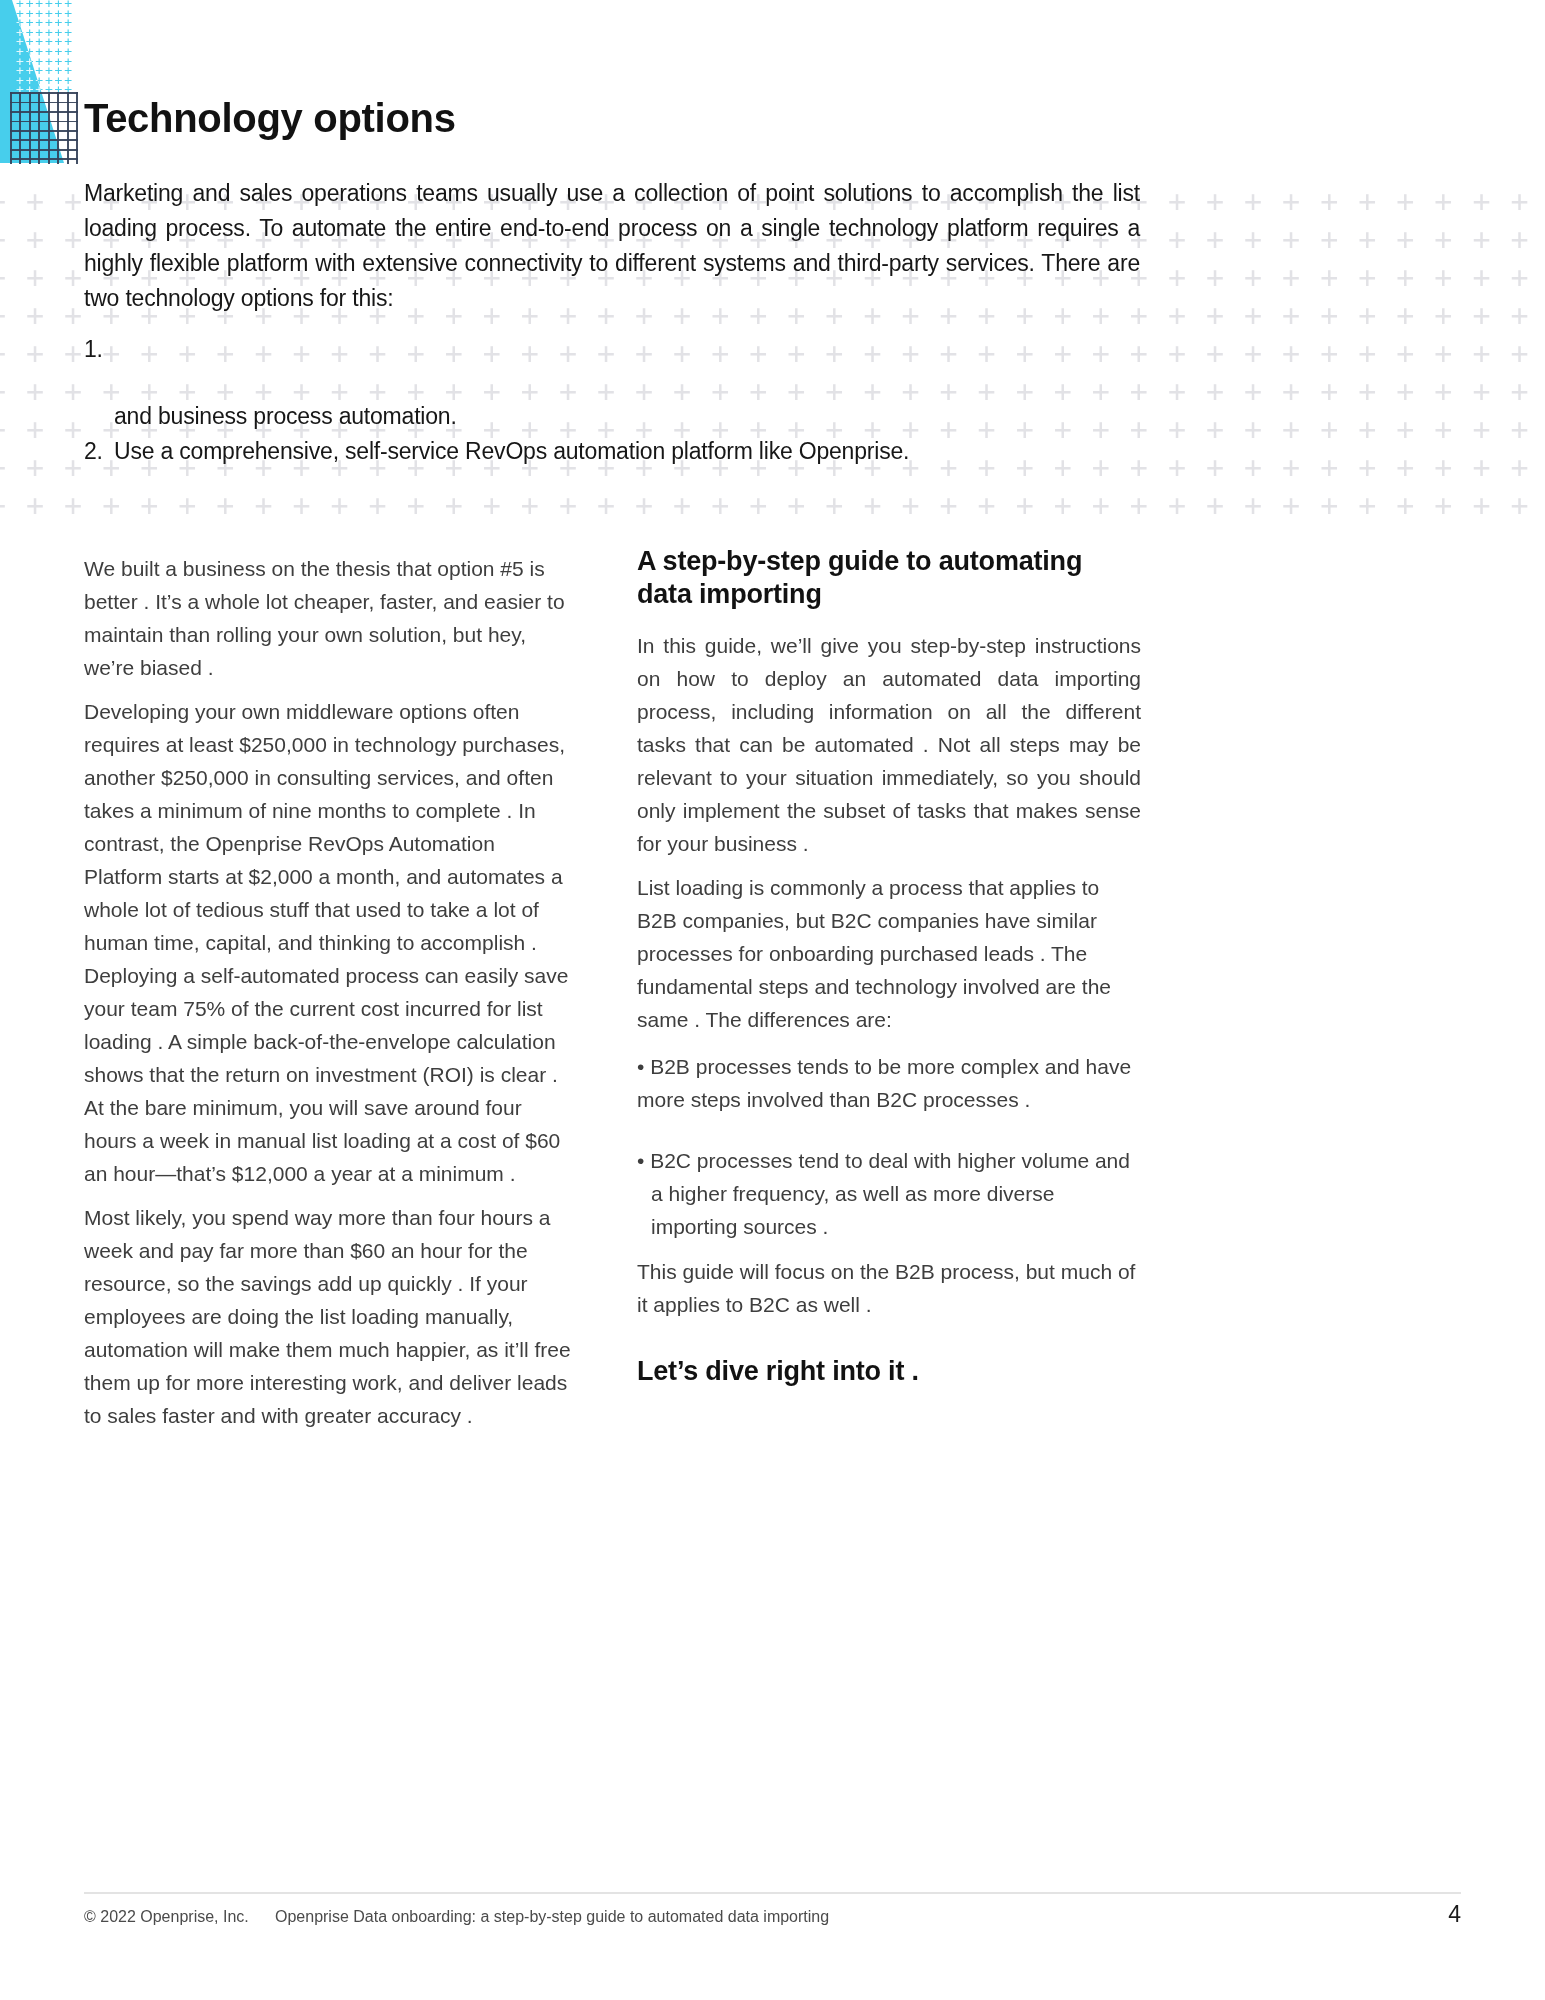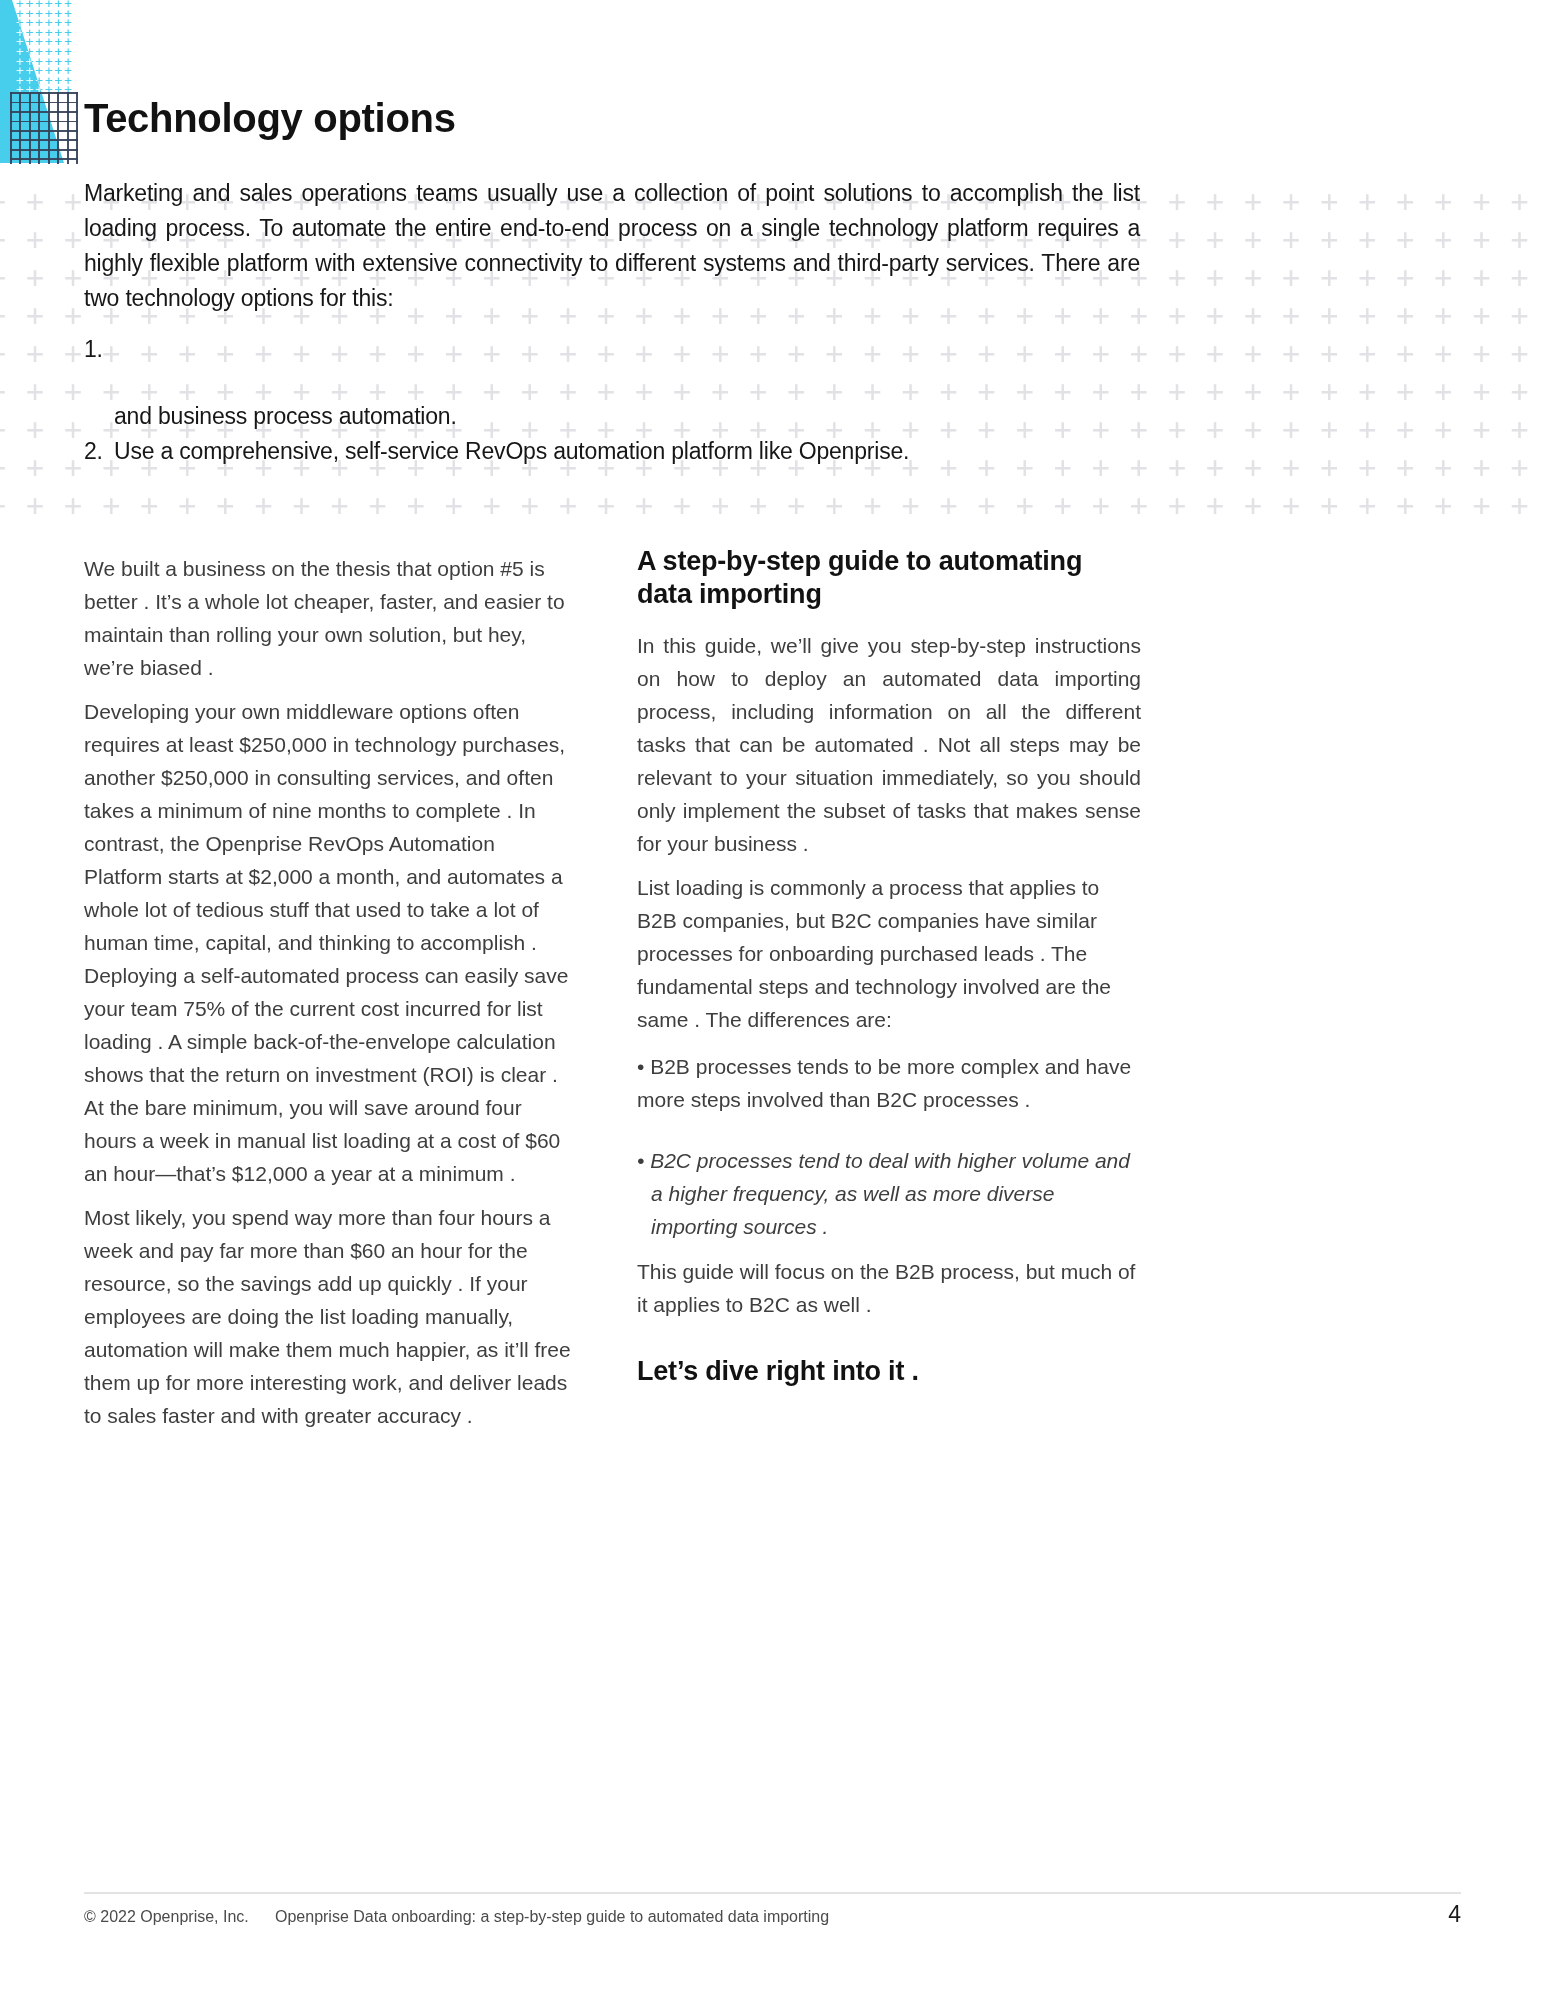--- a/index.html
+++ b/index.html
@@ -76,21 +76,21 @@
     position:absolute;left:637px;top:545px;width:504px;
     font-size:21px;line-height:33px;color:#3e3e3e;z-index:1;
   }
   .col-right .h2{
     font-size:27px;line-height:33px;font-weight:700;color:#121212;
     margin:0 0 18px 0;letter-spacing:-0.2px;
   }
   .col-right p{margin:0 0 11px 0;}
   .col-right p.just{text-align:justify;}
   .bullet{margin:14px 0 0 0 !important;}
-  .bullet.hang{padding-left:14px;text-indent:-14px;margin-top:28px !important;font-style:italic;}
+  .bullet.hang{padding-left:14px;text-indent:-14px;margin-top:28px !important;}
   .closing{margin-top:12px !important;}
   .cta{
     font-size:27px;font-weight:700;color:#121212;
     margin-top:34px !important;letter-spacing:-0.2px;
   }
   
   .footrule{
     position:absolute;left:84px;right:84px;top:1892px;height:2px;
     background:#e3e3e3;z-index:1;
   }

